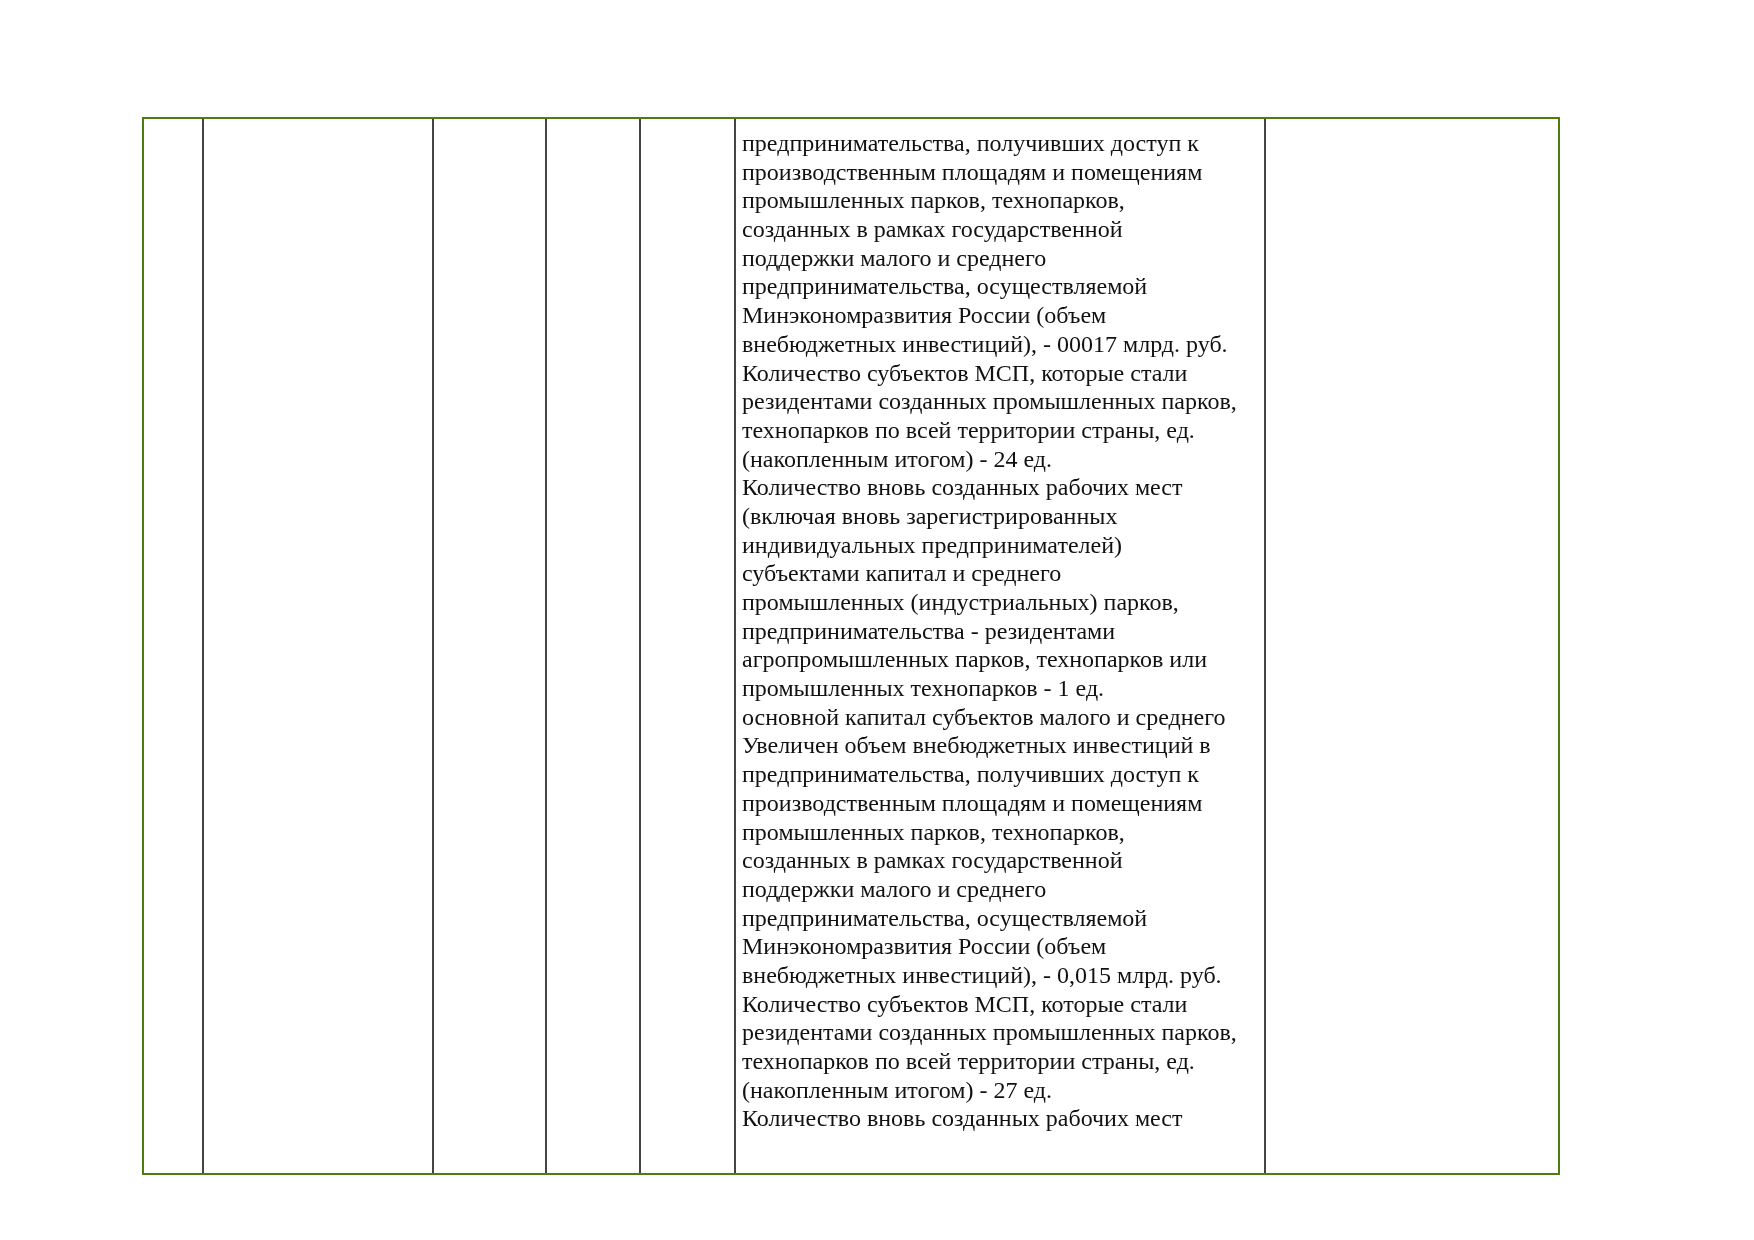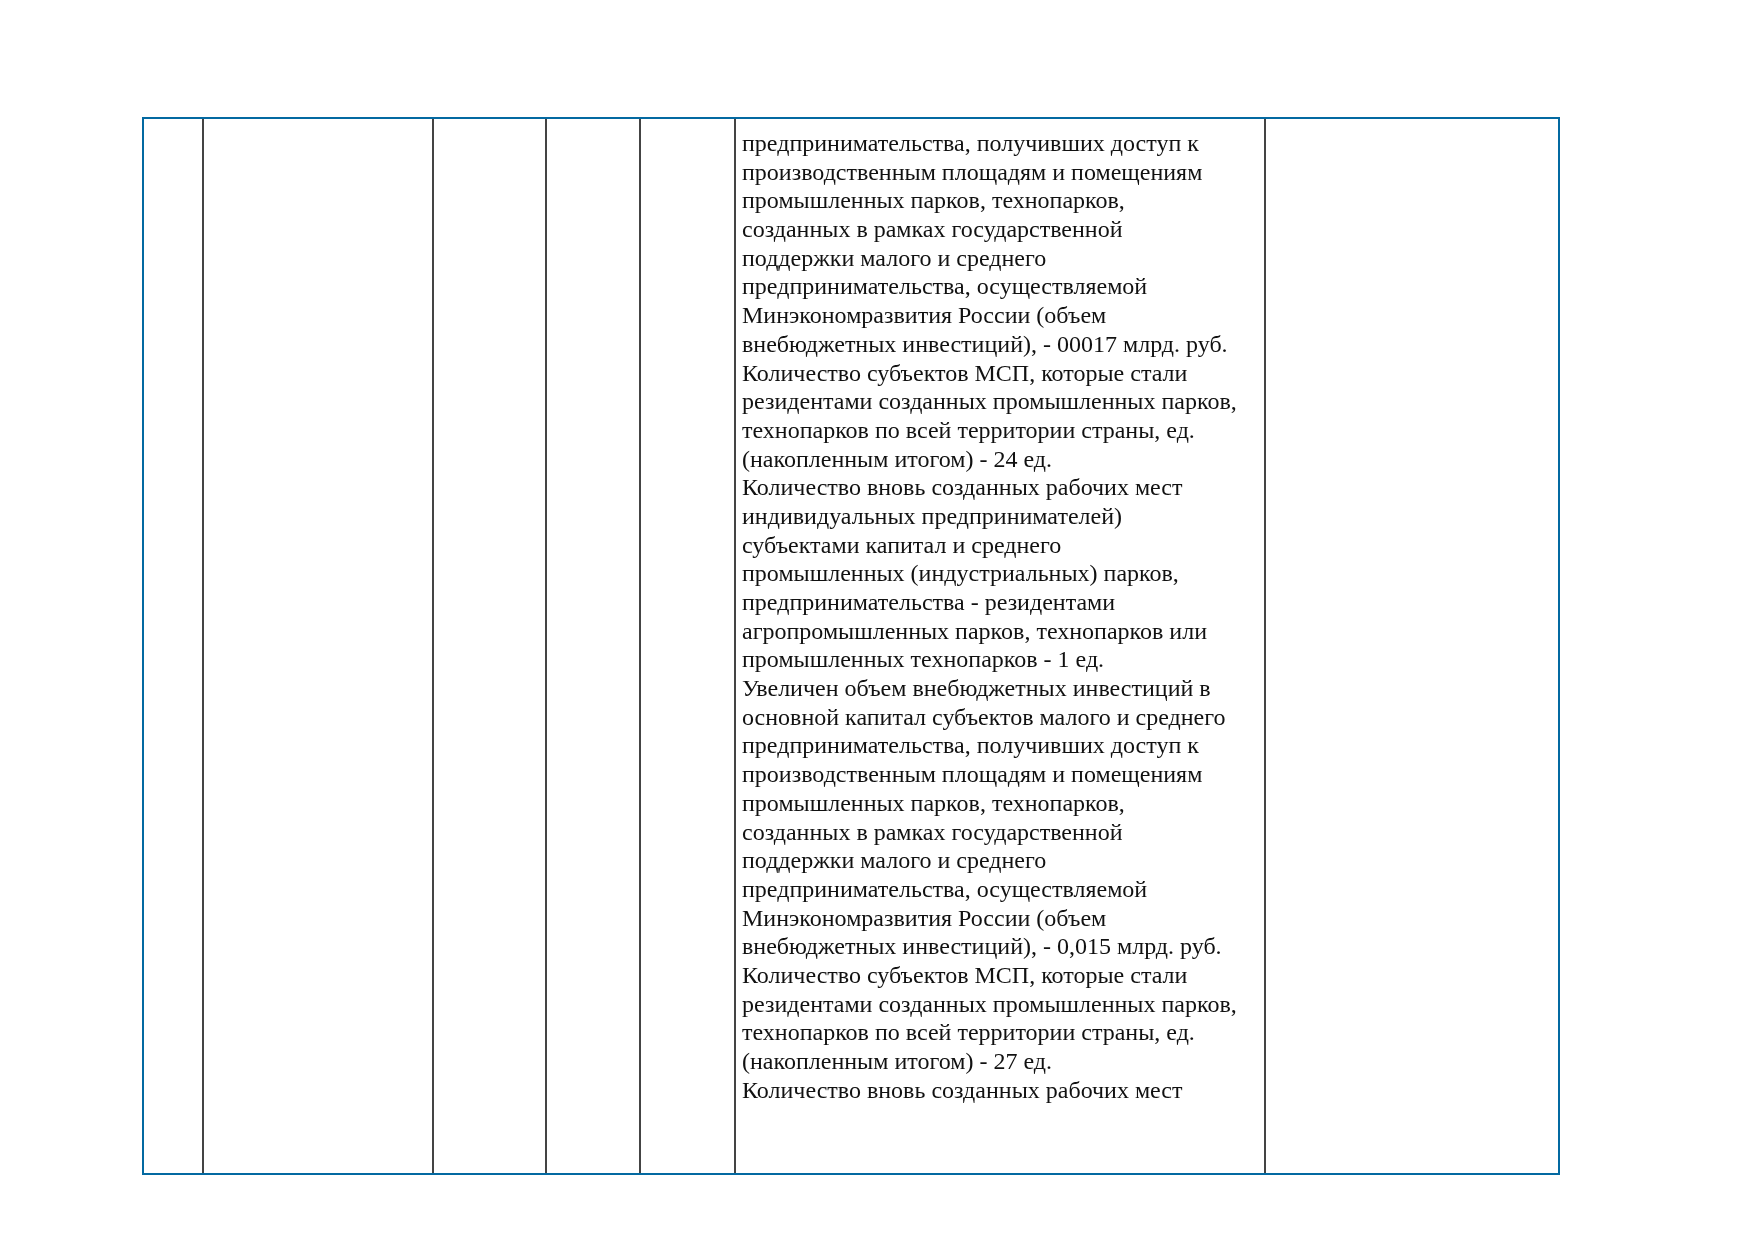--- a/index.html
+++ b/index.html
@@ -1,18 +1,18 @@
 <!DOCTYPE html>
 <html><head>
 <meta charset="utf-8">
 <style>
   html, body { margin:0; padding:0; background:#ffffff; }
   body { width:1754px; height:1240px; position:relative; overflow:hidden; font-family:"Liberation Serif", serif; color:#111; }
   .page { position:absolute; left:0; top:0; width:1754px; height:1240px; background:#fff; }
-  .tbl { position:absolute; left:142px; top:117px; width:1418px; height:1058px; border:2px solid #0369a1; box-sizing:border-box;padding-left:28px; }
+  .tbl { position:absolute; left:142px; top:117px; width:1418px; height:1058px; border:2px solid #4d7c0f; box-sizing:border-box;padding-left:28px; }
   .vline { position:absolute; top:0; bottom:0; width:0; border-left:2px solid #444; }
   .cell-text { position:absolute; left:598px; top:10px; width:520px; font-size:24px; line-height:28.7px; white-space:nowrap; }
   .cell-text div { height:28.7px; }
   .cell { position:absolute; top:0; bottom:0; }
 </style>
 </head>
 <body>
 
 <div class="page">
   <div class="tbl">
@@ -37,28 +37,29 @@
         <div>созданных в рамках государственной</div>
         <div>поддержки малого и среднего</div>
         <div>предпринимательства, осуществляемой</div>
         <div>Минэкономразвития России (объем</div>
         <div>внебюджетных инвестиций), - 00017 млрд. руб.</div>
         <div>Количество субъектов МСП, которые стали</div>
         <div>резидентами созданных промышленных парков,</div>
         <div>технопарков по всей территории страны, ед.</div>
         <div>(накопленным итогом) - 24 ед.</div>
         <div>Количество вновь созданных рабочих мест</div>
+        <div>(включая вновь зарегистрированных</div>
         <div>индивидуальных предпринимателей)</div>
         <div>субъектами капитал и среднего</div>
         <div>промышленных (индустриальных) парков,</div>
         <div>предпринимательства - резидентами</div>
         <div>агропромышленных парков, технопарков или</div>
         <div>промышленных технопарков - 1 ед.</div>
+        <div>основной капитал субъектов малого и среднего</div>
         <div>Увеличен объем внебюджетных инвестиций в</div>
-        <div>основной капитал субъектов малого и среднего</div>
         <div>предпринимательства, получивших доступ к</div>
         <div>производственным площадям и помещениям</div>
         <div>промышленных парков, технопарков,</div>
         <div>созданных в рамках государственной</div>
         <div>поддержки малого и среднего</div>
         <div>предпринимательства, осуществляемой</div>
         <div>Минэкономразвития России (объем</div>
         <div>внебюджетных инвестиций), - 0,015 млрд. руб.</div>
         <div>Количество субъектов МСП, которые стали</div>
         <div>резидентами созданных промышленных парков,</div>

